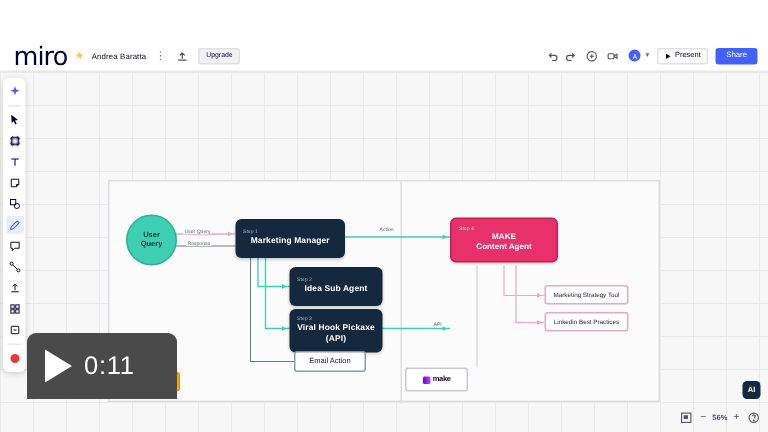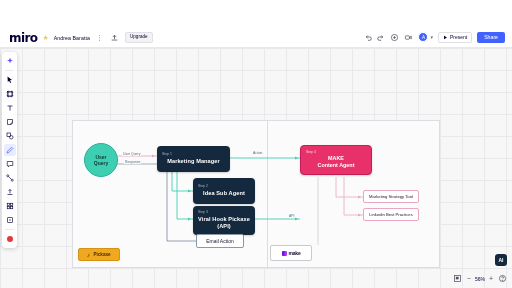--- a/index.html
+++ b/index.html
@@ -26,21 +26,21 @@
   .header {
     position: absolute; top: 28px; left: 0; width: 512px; height: 20px;
     background: #ffffff;
     border-bottom: 1px solid #e8e8e8;
     display: flex; align-items: center;
     z-index: 40;
   }
   .hdr-left { display: flex; align-items: center; gap: 5px; padding-left: 9px; }
   .miro-logo {
     font-family: "DejaVu Sans", sans-serif;
-    font-weight: 700; font-size: 12px; letter-spacing: -0.6px;
+    font-weight: 400; font-size: 17px; letter-spacing: -0.6px;
     color: #050038;
   }
   .board-star { font-size: 7px; color: #f2c94c; line-height: 1; }
   .board-name { font-size: 5.2px; color: #050038; letter-spacing: .1px; }
   .hdr-dots { font-size: 7px; color: #6a6a80; line-height: 1; padding: 0 1px; }
   .hdr-icon-btn {
     width: 11px; height: 11px; display: flex; align-items: center; justify-content: center;
     border-radius: 2px;
   }
   .upgrade-btn {
@@ -447,20 +447,24 @@
           <rect x="3" y="3" width="10" height="10" rx="1"></rect>
           <path d="M6 8h4"></path>
         </svg>
     </div>
     <div class="tool-sep"></div>
     <div class="tool">
       <div class="tool-dot"></div>
     </div>
   </div>
 
+  <div class="video-ov">
+    <div class="play-tri"></div>
+    <div class="vid-time">0:11</div>
+  </div>
 
   <div class="ai-fab">AI</div>
 
   <div class="bottom-right">
     <div class="br-btn">
       <svg class="minimap-ico" viewBox="0 0 16 16" fill="none" stroke="#50505f" stroke-width="1.3">
         <rect x="2.5" y="2.5" width="11" height="11"></rect>
           <rect x="5" y="5" width="5" height="4.5" fill="#50505f" stroke="none"></rect>
       </svg>
     </div>

